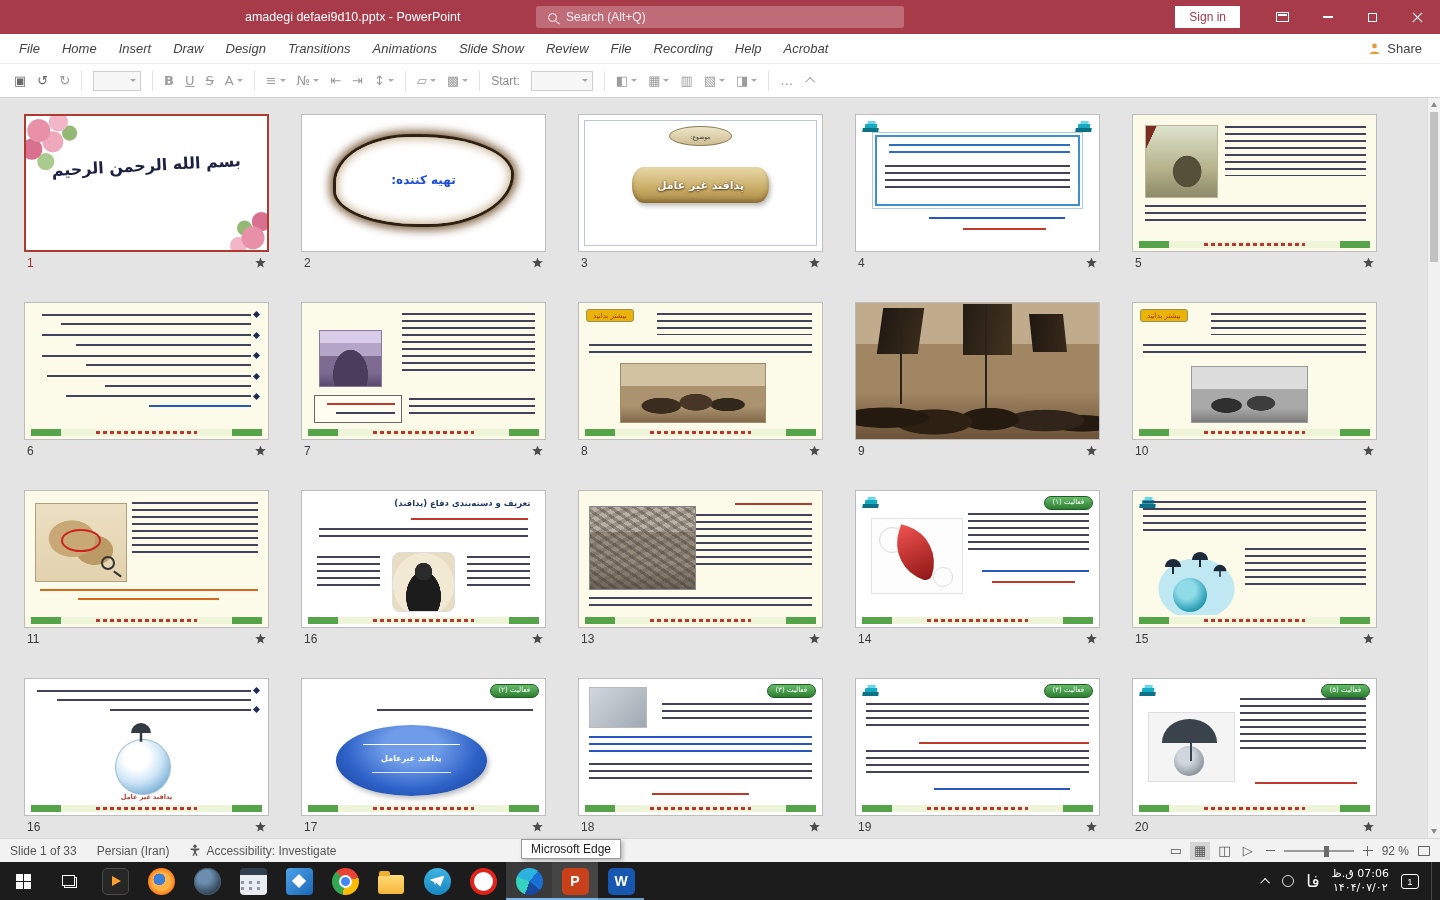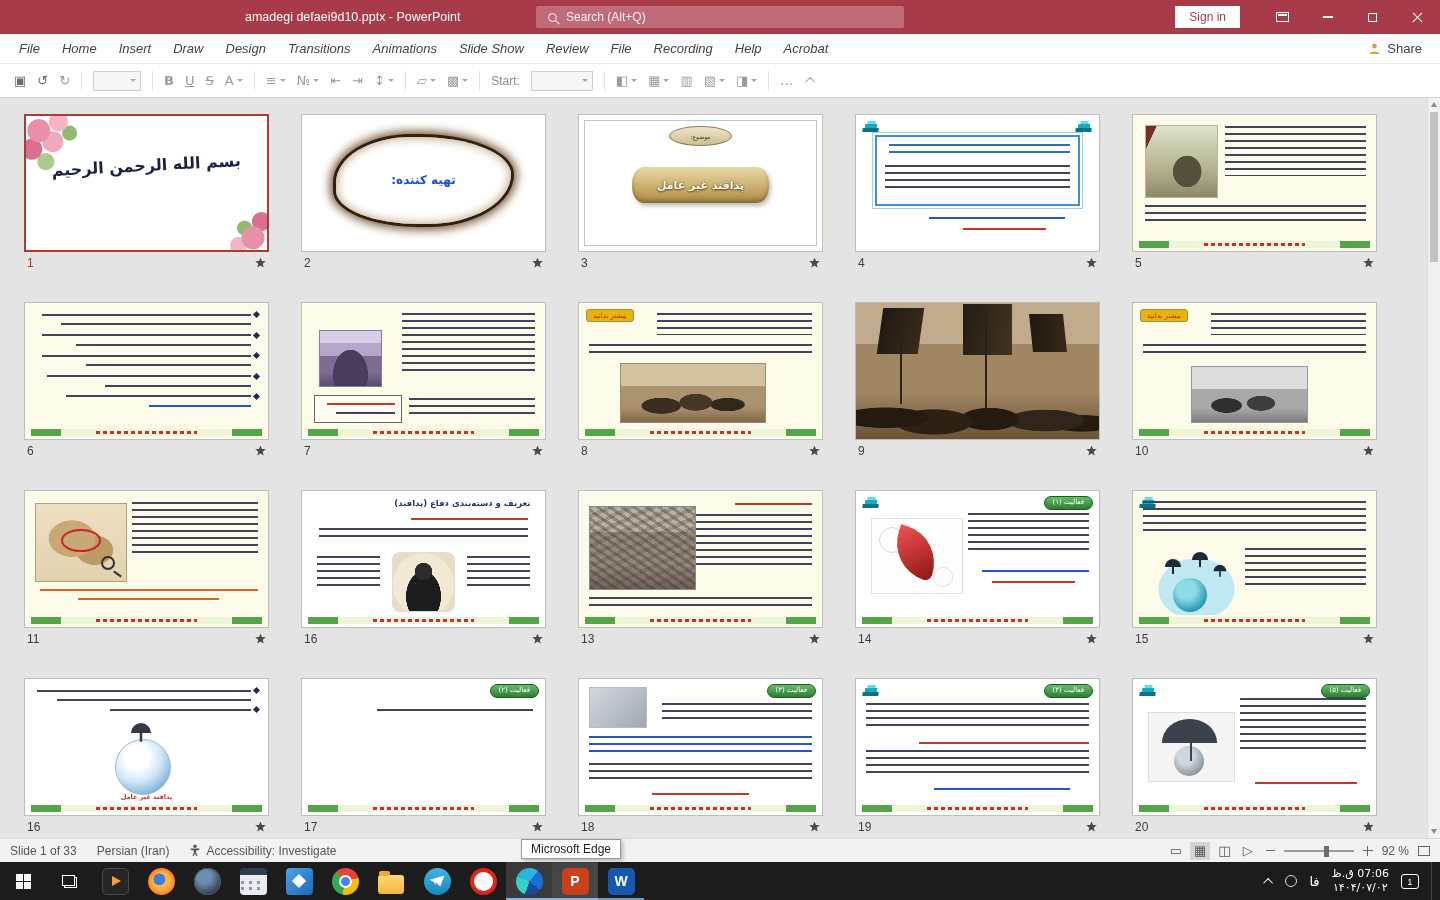--- a/index.html
+++ b/index.html
@@ -134,21 +134,21 @@
   .file-explorer-icon::before{content:"";position:absolute;top:-4px;left:1px;width:11px;height:5px;background:#f0ad2f;border-radius:2px 2px 0 0;}
   .telegram-icon{border-radius:50%;background:linear-gradient(#41b3e3,#1787c0);}
   .telegram-icon::after{content:"";position:absolute;left:6px;top:8px;width:15px;height:11px;background:#fff;clip-path:polygon(0 38%,100% 0,72% 100%,42% 62%,38% 88%,30% 58%);}
   .opera-icon{border-radius:50%;border:4.5px solid #e2231a;background:#fff;}
   .edge-icon{border-radius:50%;background:conic-gradient(from 200deg,#35d2c0 0 25%,#2bb3e0 25% 55%,#1a6fd4 55% 80%,#174a9e 80%);}
   .powerpoint-icon{background:#c8411b;border-radius:5px;}
   .word-icon{background:#1857b0;border-radius:5px;}
   .tray{margin-left:auto;display:flex;align-items:center;gap:12px;padding-right:4px;color:#fff;}
   .chev{width:7px;height:7px;border-left:1.5px solid #fff;border-top:1.5px solid #fff;transform:rotate(45deg) translateY(2px);}
   .syncic{width:12px;height:12px;border:1.5px solid #ddd;border-radius:50%;}
-  .lang{font-size:13px;font-family:"DejaVu Sans",sans-serif;text-align:right;}
+  .lang{font-size:17px;font-family:"DejaVu Sans",sans-serif;text-align:right;}
   .clock{font-size:11px;line-height:1.25;text-align:center;font-family:"DejaVu Sans",sans-serif;}
   .notif{width:18px;height:15px;border:1.3px solid #fff;border-radius:3px;display:flex;align-items:center;justify-content:center;font-size:9.5px;}
   .showdesk{width:5px;border-left:1px solid #454545;height:100%;}
 </style>
 </head>
 <body>
 
 <div class="app">
 
   <header class="titlebar">
@@ -538,20 +538,25 @@
         <div class="meta">
             <span class="num">16</span>
             <span class="star"></span>
           </div>
       </div>
 
       <div class="cell">
         <div class="thumb">
           <div class="pill" dir="rtl">فعالیت (۲)</div>
           <div class="tl" style="right:5%;top:22%;width:64%;"></div>
+          <div class="abs" style="left:14%;top:34%;width:62%;height:52%;border-radius:50%;background:radial-gradient(ellipse at 50% 30%,#6f9ce8 0 26%,#2e62c8 62%,#143c92);box-shadow:2px 3px 5px rgba(0,0,0,.25);">
+            <div class="tl" style="--c:#ffffff;right:18%;top:26%;width:64%;height:1.5px;"></div>
+            <div class="ovaltxt">پدافند غیرعامل</div>
+            <div class="tl" style="--c:#dce6ff;right:24%;top:66%;width:52%;height:1.5px;"></div>
+          </div>
           <div class="gfoot"></div>
         </div>
         <div class="meta">
             <span class="num">17</span>
             <span class="star"></span>
           </div>
       </div>
 
       <div class="cell">
         <div class="thumb">

